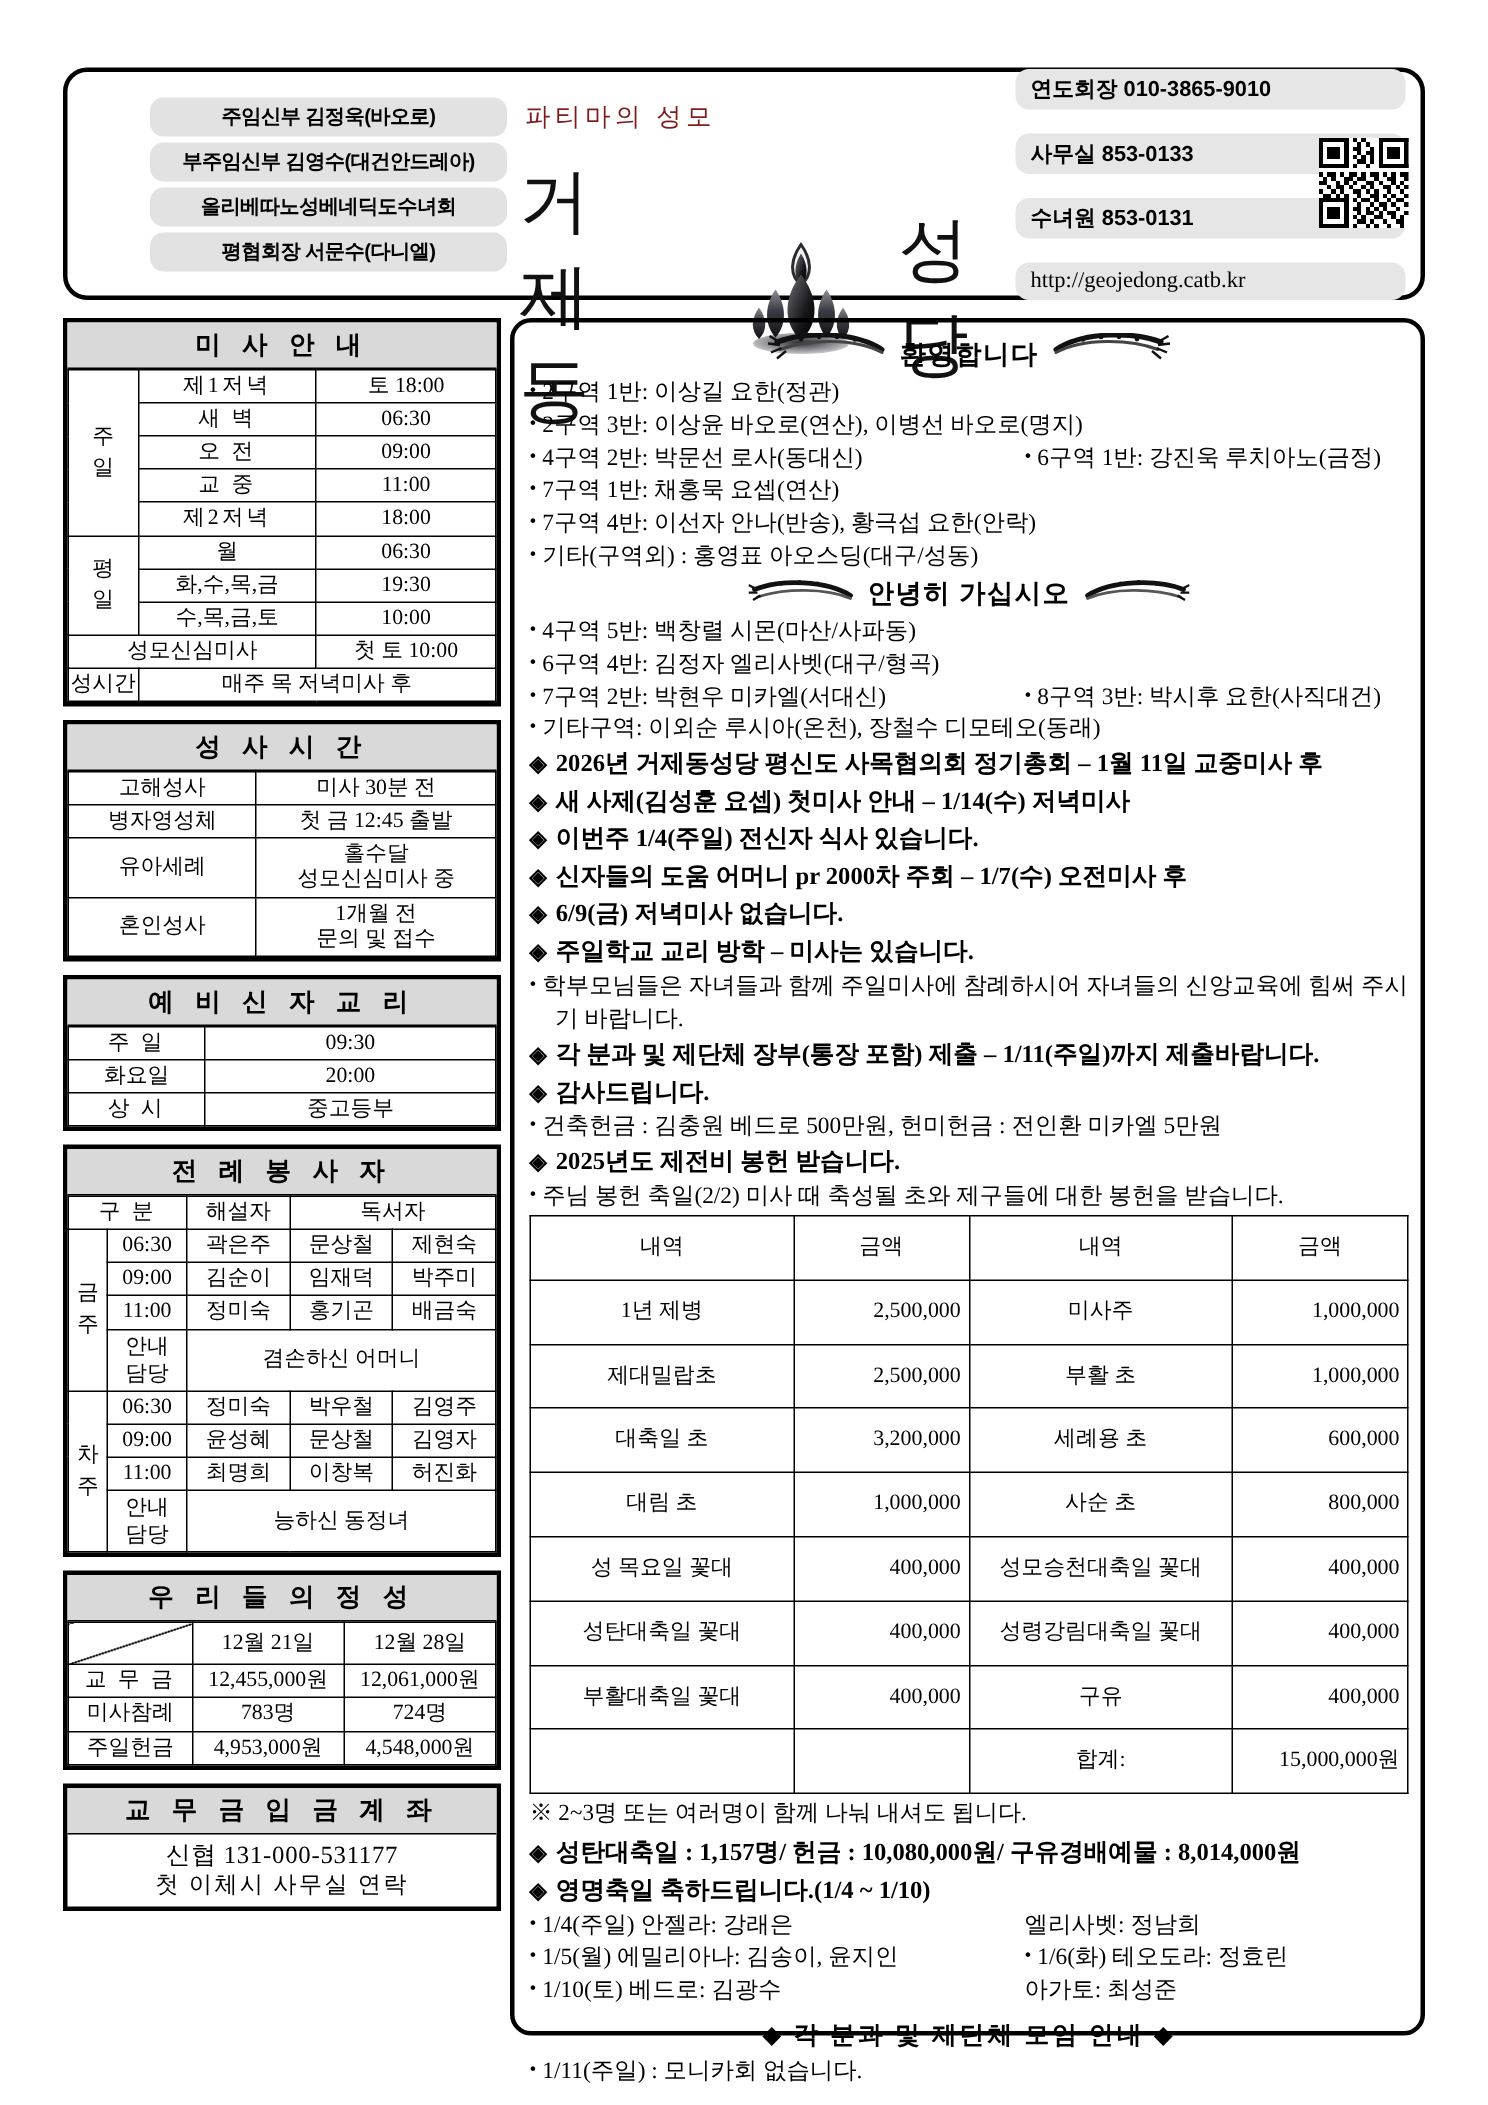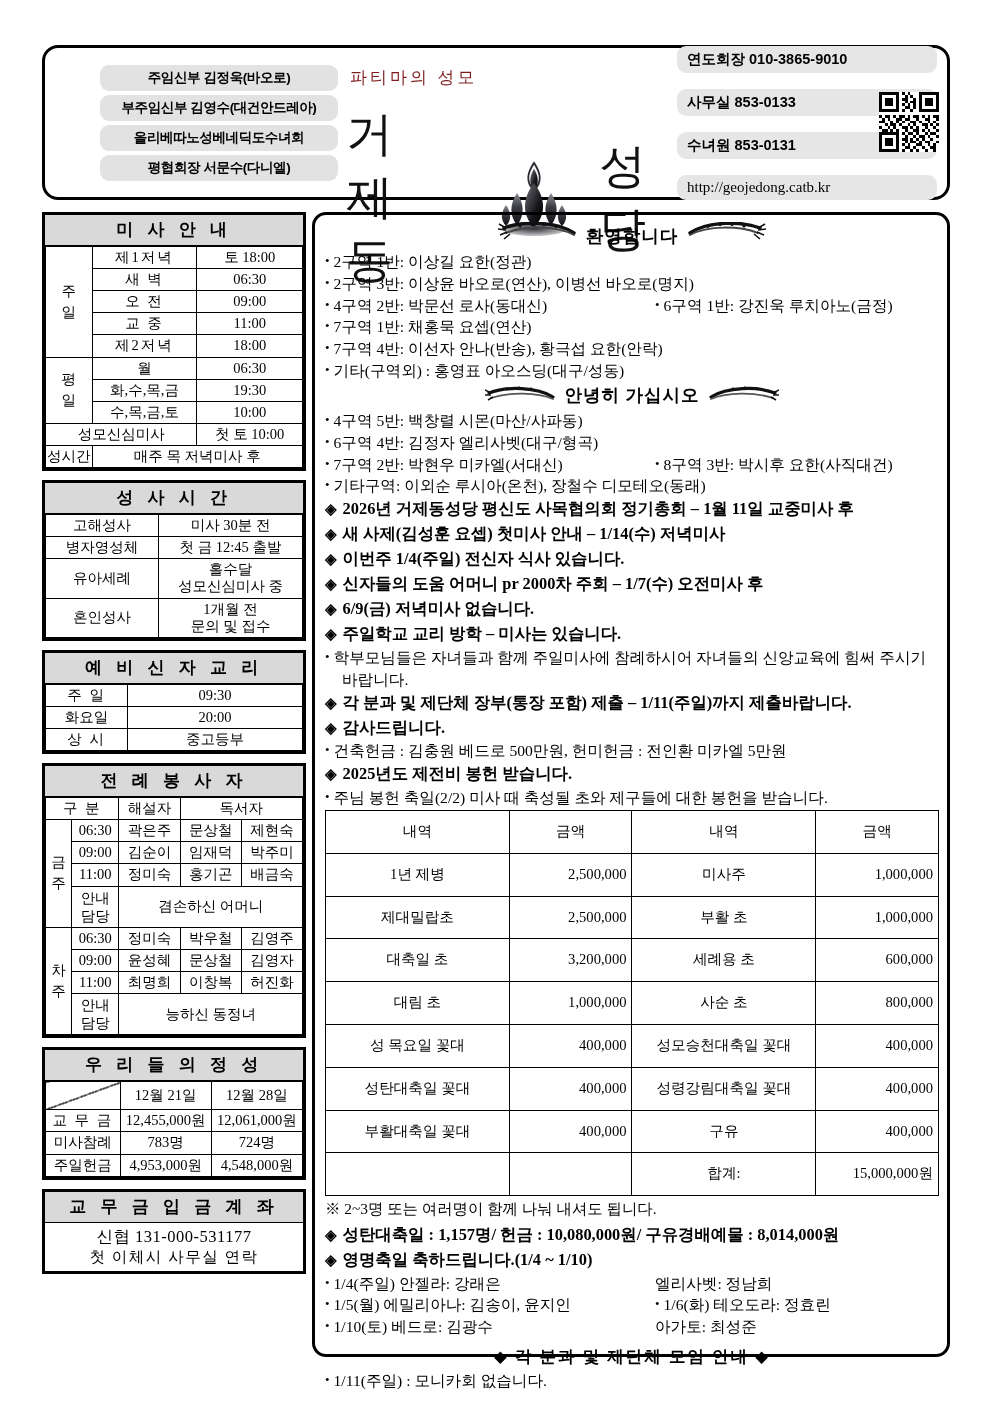--- a/index.html
+++ b/index.html
@@ -76,21 +76,21 @@
     position: absolute; right: 8px; top: 46px;
     width: 60px; height: 60px;
   }
 
   
   .body-wrap {
     position: absolute; left: 42px; top: 212px;
     width: 908px; height: 1145px;
     display: flex;
   }
-  .col-left { width: 264px; }
+  .col-left { width: 292px; }
   .col-right {
     flex: 1;
     margin-left: 6px;
     border: 3px solid #000;
     border-radius: 14px;
     padding: 6px 8px 4px 10px;
     position: relative;
   }
 
   

